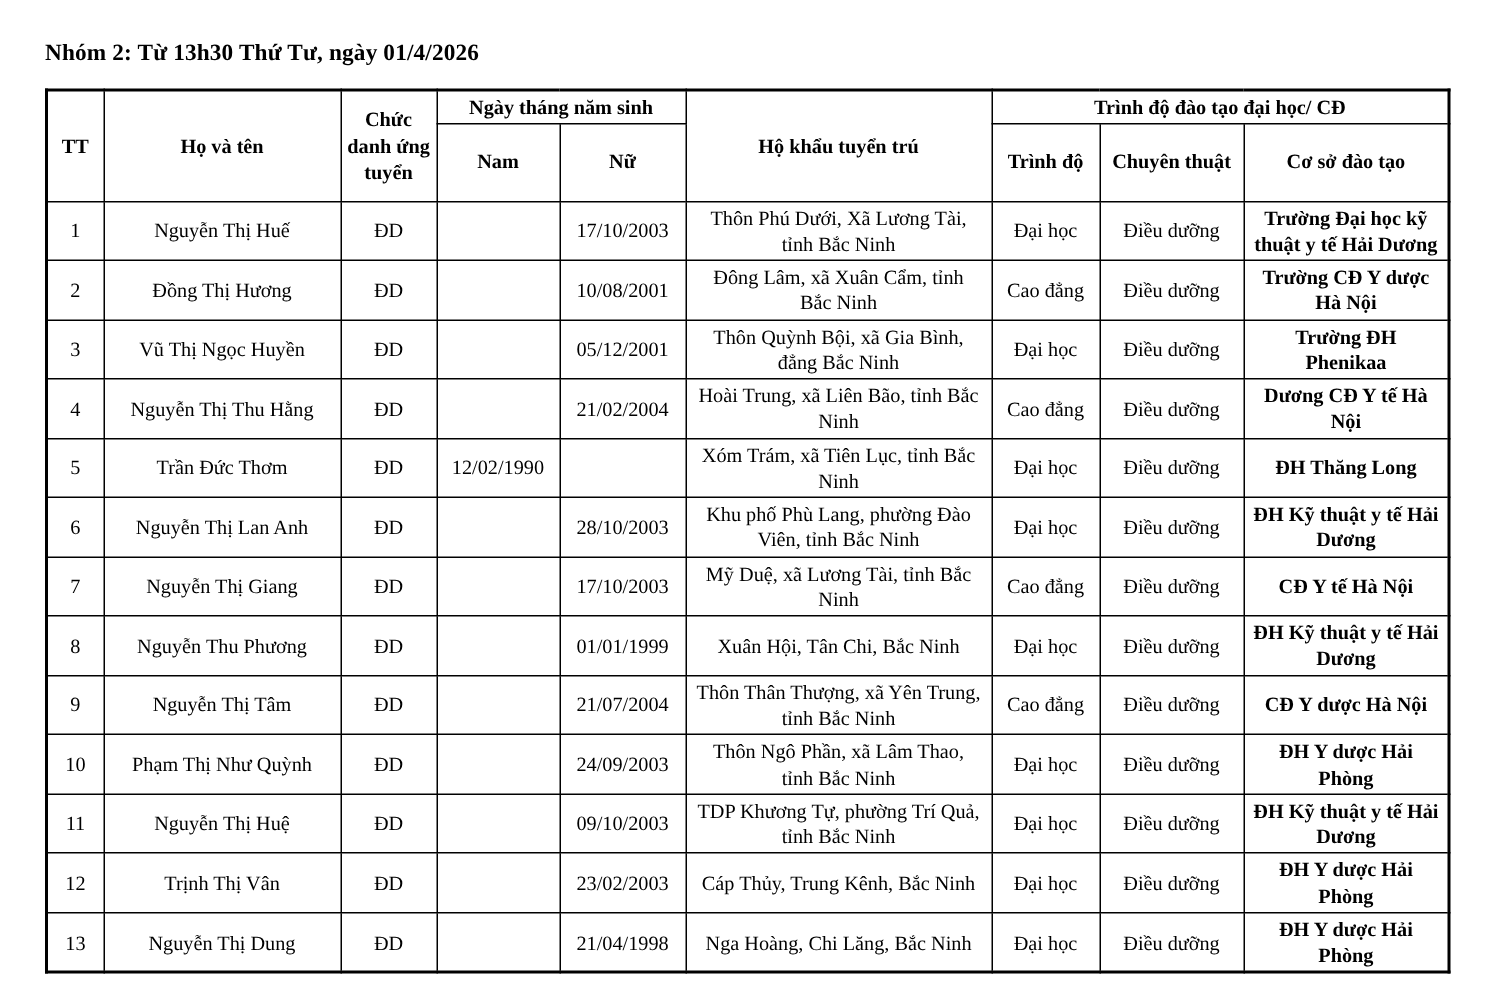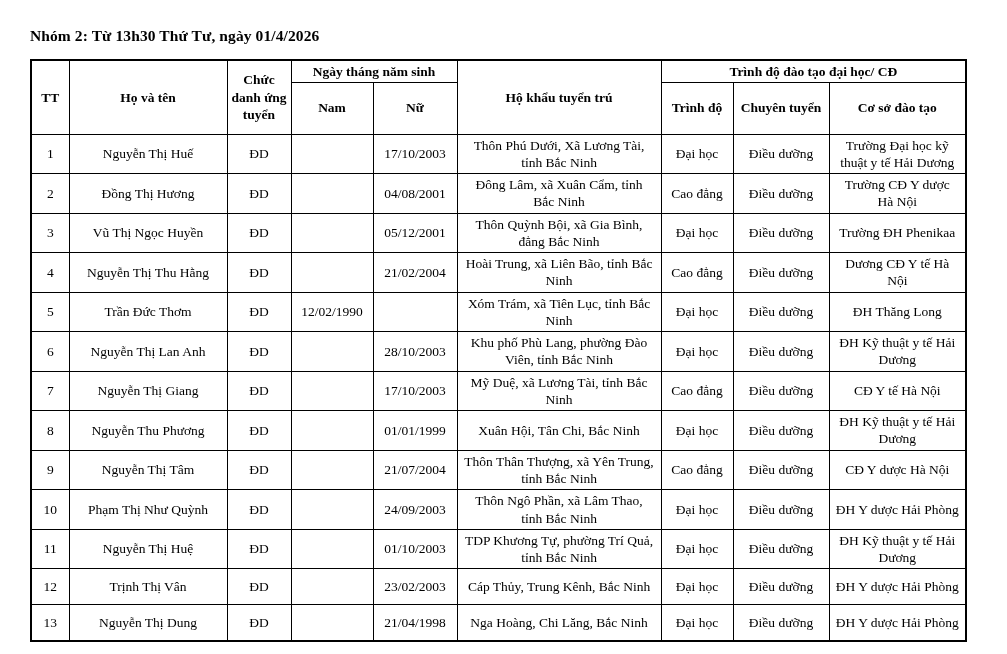--- a/index.html
+++ b/index.html
@@ -37,21 +37,21 @@
     overflow: hidden;
     word-wrap: break-word;
   }
   table.roster th { font-weight: bold; }
   thead tr.hdr-top th { height: 22px; padding: 1px 4px; }
   thead tr.hdr-bottom th { height: 52px; }
   tbody td { height: 36px; }
   
   td.col-name { text-align: left; padding-left: 10px; margin-left: 36px; }
   td.col-position { text-align: left; padding-left: 12px; margin-top: 42px; }
-  td.col-edu_school { text-align: left; padding-left: 6px; }
+  td.col-edu_school { text-align: left; padding-left: 6px; font-weight: bold; }
 </style>
 </head>
 <body>
 
 <div class="doc">
   <div class="doc-title">Nhóm 2: Từ 13h30 Thứ Tư, ngày 01/4/2026</div>
 
   <table class="roster">
     <colgroup>
       <col style="width:38px">
@@ -70,42 +70,42 @@
         <th rowspan="2">Họ và tên</th>
         <th rowspan="2">Chức danh ứng tuyển</th>
         <th colspan="2">Ngày tháng năm sinh</th>
         <th rowspan="2">Hộ khẩu tuyển trú</th>
         <th colspan="3">Trình độ đào tạo đại học/ CĐ</th>
       </tr>
       <tr class="hdr-bottom">
         <th>Nam</th>
         <th>Nữ</th>
         <th>Trình độ</th>
-        <th>Chuyên tuyển</th>
+        <th>Chuyên thuật</th>
         <th>Cơ sở đào tạo</th>
       </tr>
     </thead>
     <tbody>
         <tr>
           <td class="col-tt">1</td>
           <td class="col-name">Nguyễn Thị Huế</td>
           <td class="col-position">ĐD</td>
           <td class="col-dob_male"></td>
           <td class="col-dob_female">17/10/2003</td>
           <td class="col-address">Thôn Phú Dưới, Xã Lương Tài, tỉnh Bắc Ninh</td>
           <td class="col-edu_level">Đại học</td>
           <td class="col-edu_major">Điều dưỡng</td>
           <td class="col-edu_school">Trường Đại học kỹ thuật y tế Hải Dương</td>
         </tr>
         <tr>
           <td class="col-tt">2</td>
           <td class="col-name">Đồng Thị Hương</td>
           <td class="col-position">ĐD</td>
           <td class="col-dob_male"></td>
-          <td class="col-dob_female">04/08/2001</td>
+          <td class="col-dob_female">10/08/2001</td>
           <td class="col-address">Đông Lâm, xã Xuân Cẩm, tỉnh Bắc Ninh</td>
           <td class="col-edu_level">Cao đẳng</td>
           <td class="col-edu_major">Điều dưỡng</td>
           <td class="col-edu_school">Trường CĐ Y dược Hà Nội</td>
         </tr>
         <tr>
           <td class="col-tt">3</td>
           <td class="col-name">Vũ Thị Ngọc Huyền</td>
           <td class="col-position">ĐD</td>
           <td class="col-dob_male"></td>
@@ -190,21 +190,21 @@
           <td class="col-address">Thôn Ngô Phần, xã Lâm Thao, tỉnh Bắc Ninh</td>
           <td class="col-edu_level">Đại học</td>
           <td class="col-edu_major">Điều dưỡng</td>
           <td class="col-edu_school">ĐH Y dược Hải Phòng</td>
         </tr>
         <tr>
           <td class="col-tt">11</td>
           <td class="col-name">Nguyễn Thị Huệ</td>
           <td class="col-position">ĐD</td>
           <td class="col-dob_male"></td>
-          <td class="col-dob_female">01/10/2003</td>
+          <td class="col-dob_female">09/10/2003</td>
           <td class="col-address">TDP Khương Tự, phường Trí Quả, tỉnh Bắc Ninh</td>
           <td class="col-edu_level">Đại học</td>
           <td class="col-edu_major">Điều dưỡng</td>
           <td class="col-edu_school">ĐH Kỹ thuật y tế Hải Dương</td>
         </tr>
         <tr>
           <td class="col-tt">12</td>
           <td class="col-name">Trịnh Thị Vân</td>
           <td class="col-position">ĐD</td>
           <td class="col-dob_male"></td>

